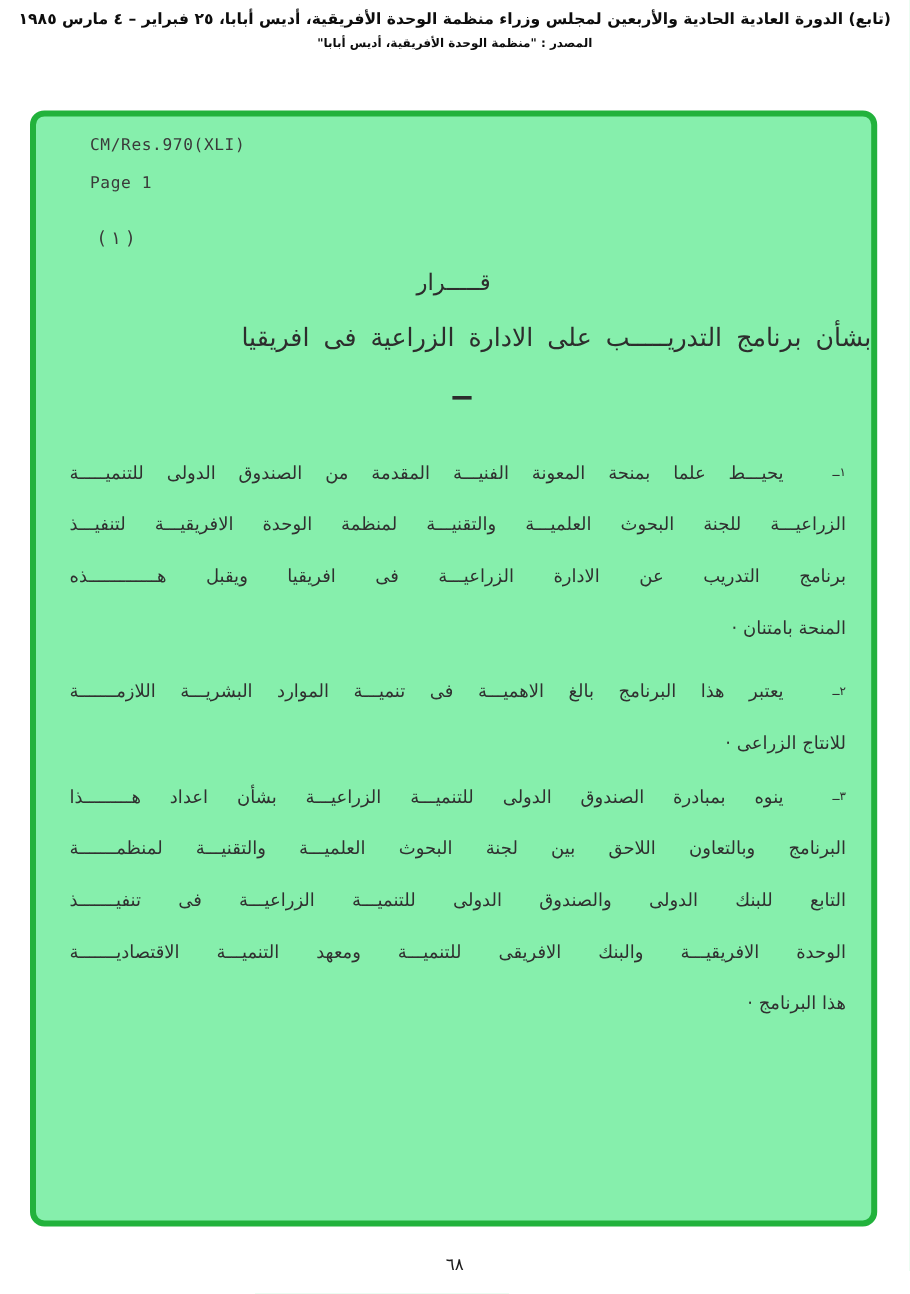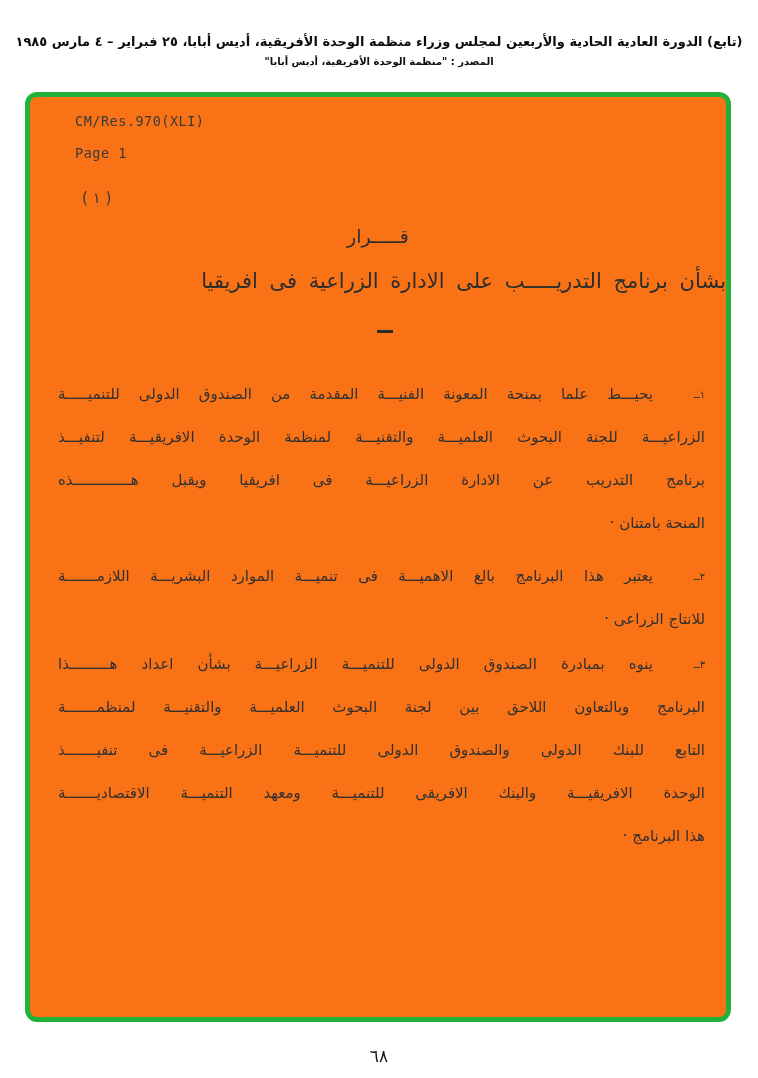--- a/index.html
+++ b/index.html
@@ -3,36 +3,36 @@
 <meta charset="utf-8">
 <style>
   html, body { margin: 0; padding: 0; background: #ffffff; }
   body {
     width: 758px; height: 1078px; position: relative; overflow: hidden;
     font-family: "DejaVu Sans", sans-serif; color: #2e2e2e;
   }
 
   
   .page-header {
-    position: absolute; top: 32px; left: 8px; right: 8px;
+    position: absolute; top: 7px; left: 8px; right: 8px;
     direction: rtl; text-align: center; color: #0d0d0d;
   }
   .page-header .session {
     font-size: 13px; font-weight: bold; letter-spacing: 0px;
     line-height: 20px; white-space: nowrap;
   }
   .page-header .source {
     font-size: 10px; font-weight: bold; margin-top: 3px; line-height: 14px;
   }
 
   
   .scan-frame {
     position: absolute; left: 25px; top: 92px;
     width: 706px; height: 930px; box-sizing: border-box;
-    border: 5px solid #22b23c; border-radius: 12px; background: #f97316;
+    border: 5px solid #22b23c; border-radius: 12px; background: #86efac;
   }
 
   
   .ref-block {
     position: absolute; left: 45px; top: 16px;
     font-family: "DejaVu Sans Mono", "Liberation Mono", monospace;
     font-size: 13.5px; color: #3a3a3a; letter-spacing: 0.5px;
   }
   .ref-block .ref-line { line-height: 16px; }
   .ref-block .page-line { line-height: 16px; margin-top: 16px; }
@@ -72,21 +72,21 @@
   }
   .res-item .first { margin-right: 52px; }
   #item-1 { margin-top: 6px; }
   #item-2 { margin-top: 10px; }
   #item-3 { margin-top: 2px; }
 
   
   .page-footer {
     position: absolute; left: 0; right: 0; top: 1046px;
     text-align: center; direction: rtl;
-    font-size: 17px; color: #1c1c1c;
+    font-size: 14px; color: #1c1c1c;
   }
 </style>
 </head>
 <body>
 
 <div class="page-header">
   <div class="session">(تابع)  الدورة العادية الحادية والأربعين لمجلس وزراء منظمة الوحدة الأفريقية، أديس أبابا، ٢٥ فبراير – ٤ مارس ١٩٨٥</div>
   <div class="source">المصدر :  "منظمة الوحدة الأفريقية، أديس أبابا"</div>
 </div>
 

